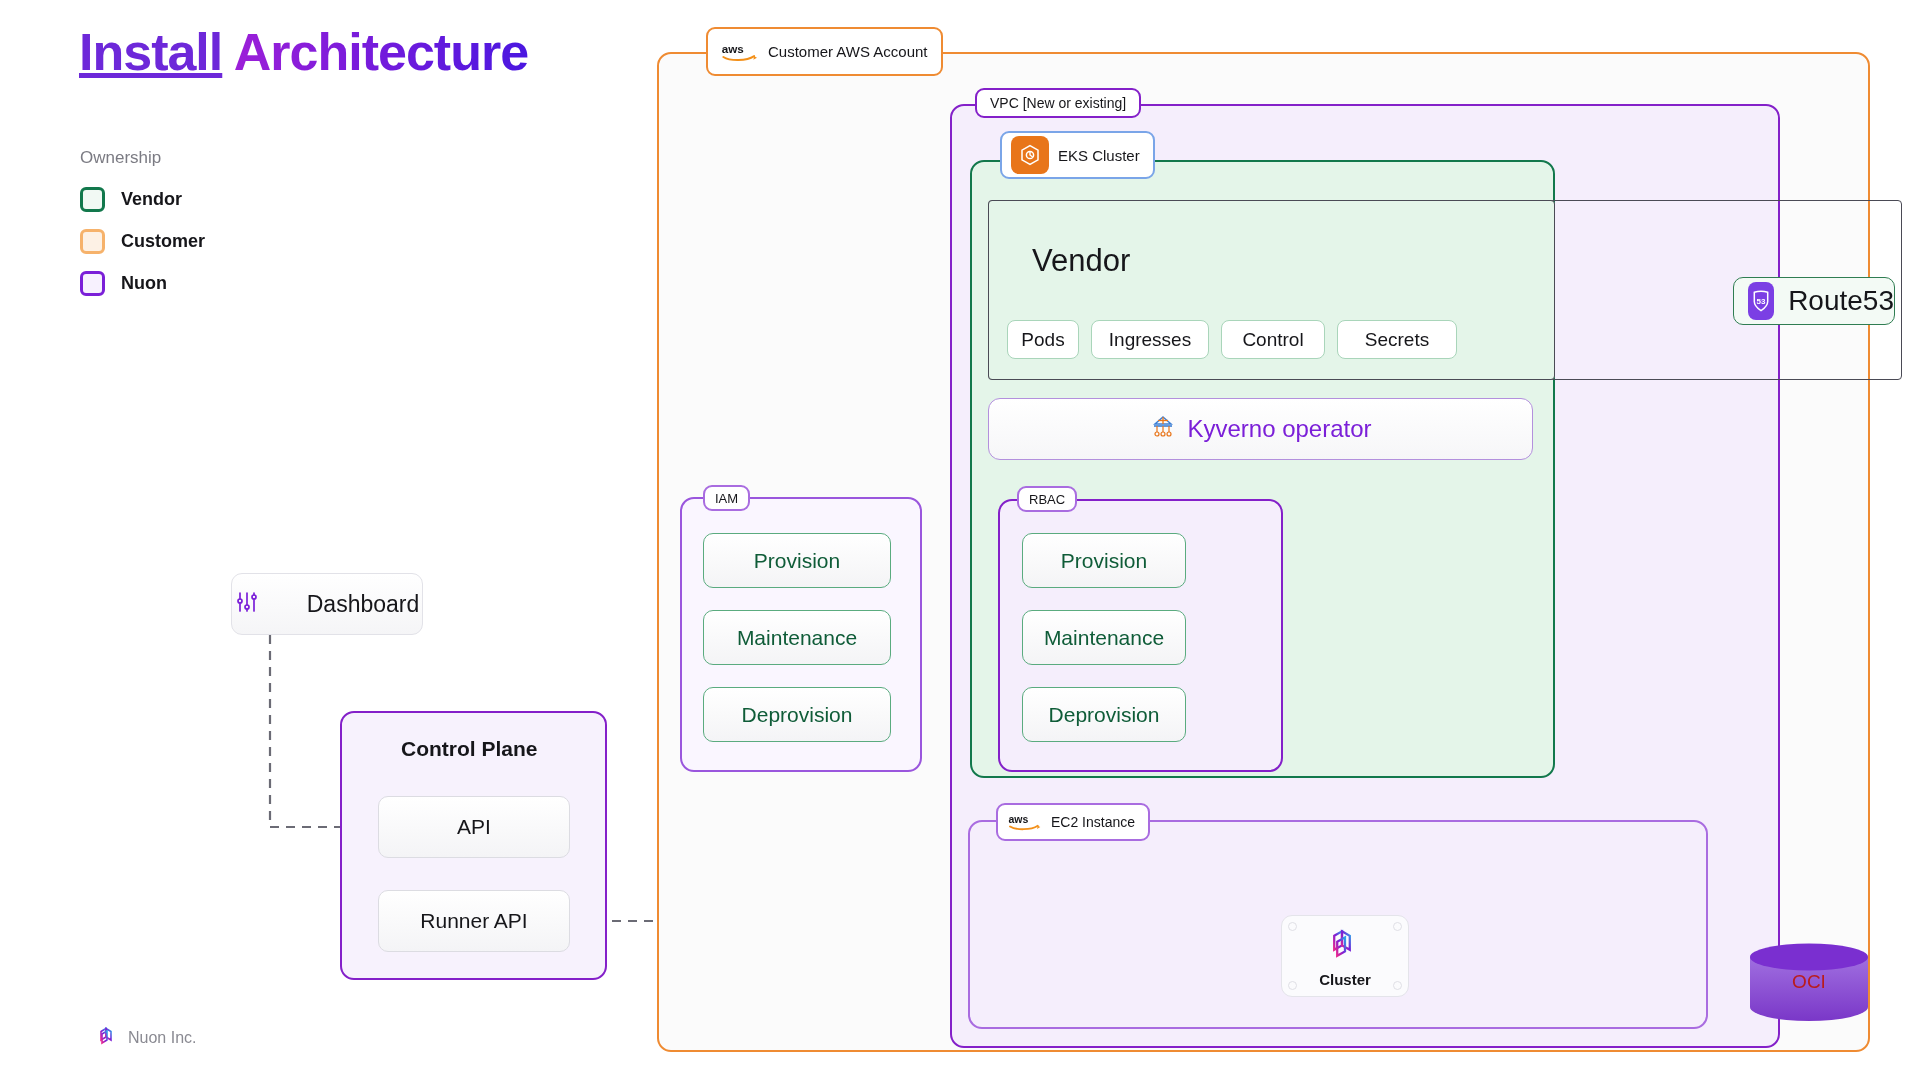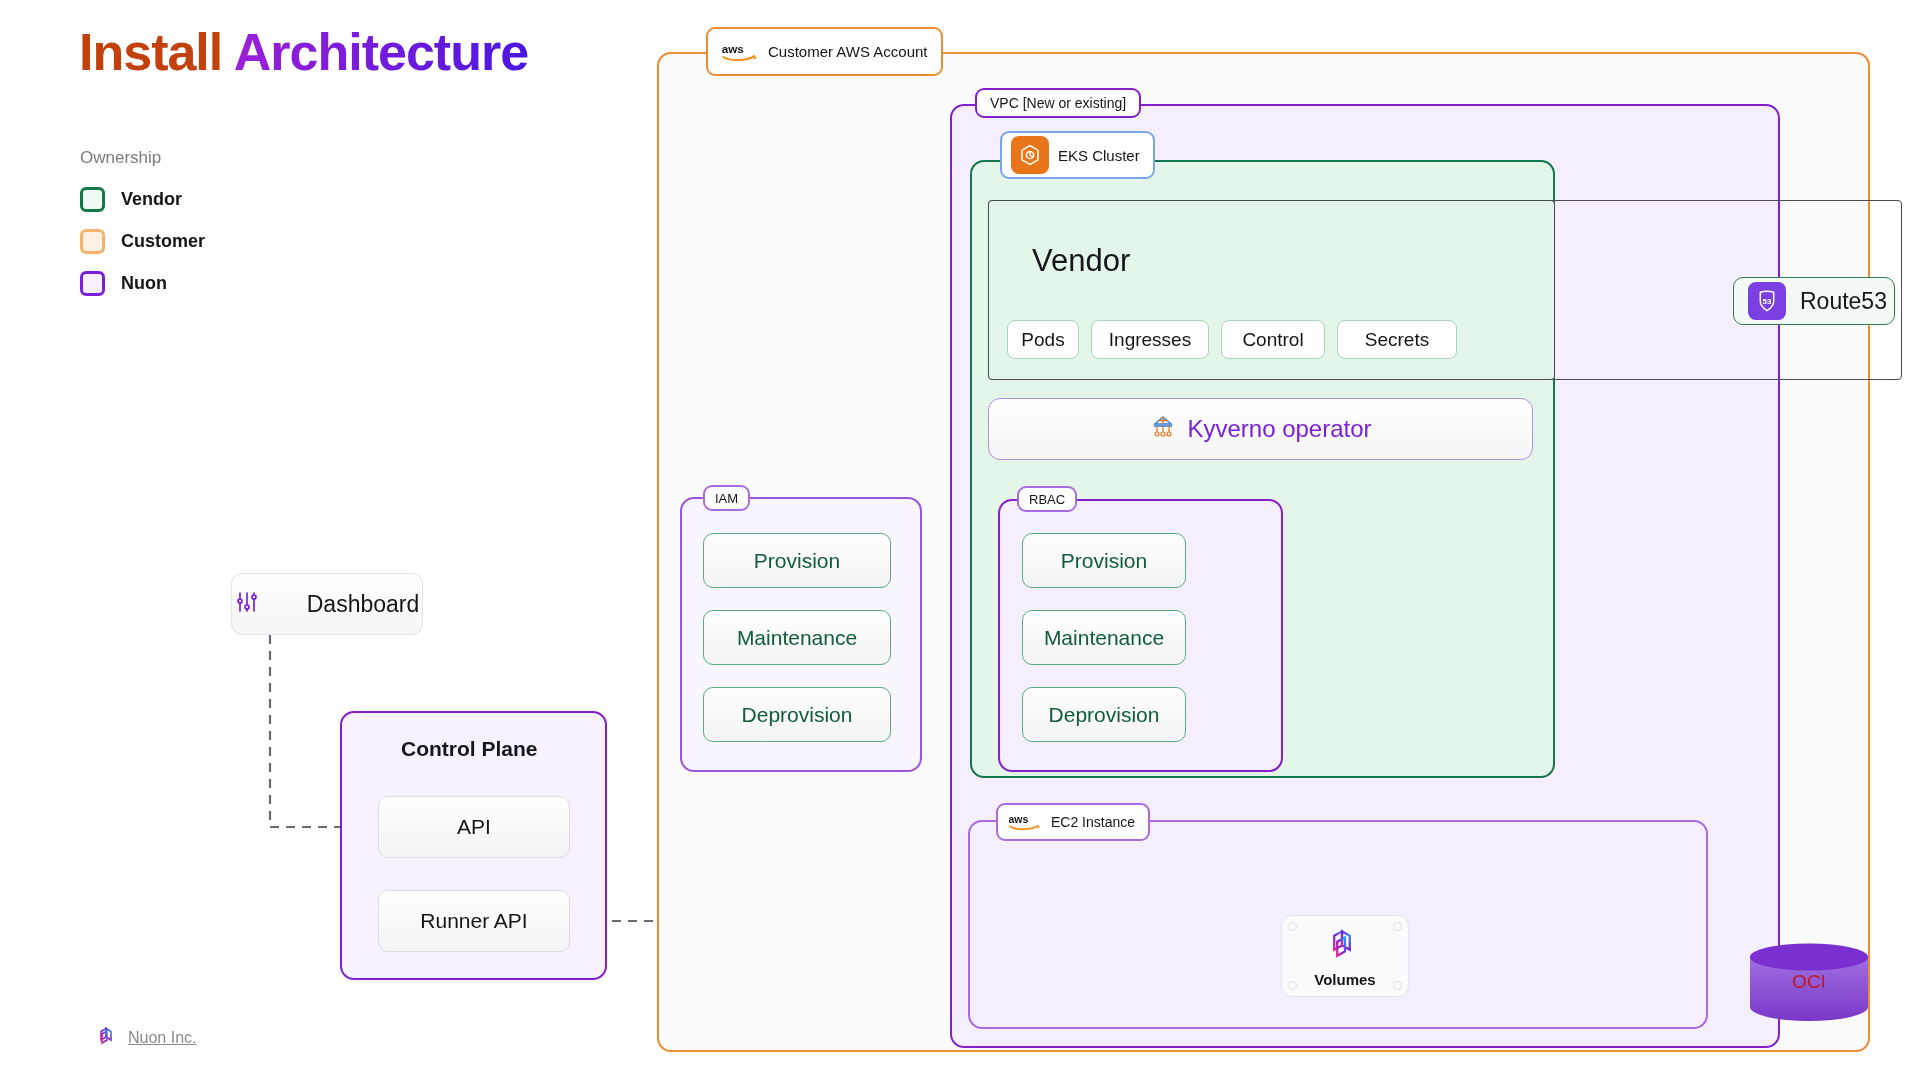--- a/index.html
+++ b/index.html
@@ -11,39 +11,39 @@
     position:relative;
   }
   .stage{position:absolute;left:0;top:0;width:1920px;height:1080px;}
 
   
   #page-title{
     position:absolute;left:79px;top:22px;
     font-size:52px;font-weight:700;letter-spacing:-1px;
     white-space:nowrap;
   }
-  #page-title .w1{color:#c2410c;}
+  #page-title .w1{color:#6d28d9;text-decoration:underline;}
   #page-title .w2{
     background:linear-gradient(90deg,#9c1fd8 0%,#4a17e0 100%);
     -webkit-background-clip:text;background-clip:text;color:transparent;
   }
 
   
   #legend{position:absolute;left:80px;top:148px;}
   .legend-title{font-size:17px;color:#7b7b83;margin-bottom:14px;}
   .legend-row{display:flex;align-items:center;height:34px;margin-bottom:8px;}
   .swatch{width:25px;height:25px;border-radius:6px;border:3px solid #000;box-sizing:border-box;}
   .sw-vendor{border-color:#12784c;background:#f1f9f4;}
   .sw-customer{border-color:#f6b26b;background:#fdf1e5;}
   .sw-nuon{border-color:#7b1fd8;background:#f7f1fe;}
   .legend-label{margin-left:16px;font-size:18px;font-weight:700;color:#16161a;}
 
   
   #footer{position:absolute;left:98px;top:1025px;display:flex;align-items:center;gap:10px;}
-  #footer .ftxt{font-size:16px;color:#8a8a92;text-decoration:underline;}
+  #footer .ftxt{font-size:16px;color:#8a8a92;}
 
   
   .frame{position:absolute;box-sizing:border-box;border-radius:14px;}
   .frame-orange{border:2px solid #ef8b32;background:#fbfbfb;}
   .frame-purple{border:2px solid #8420c9;background:#f5eefc;}
   .frame-green{border:2px solid #12784c;background:#e4f5e9;}
   .frame-plain{border:1.5px solid #4a4a55;background:transparent;}
   .frame-thin-purple{border:2px solid #9a56dd;background:#faf6ff;}
   .frame-rbac{border:2px solid #8420c9;background:#f5eefc;}
 
@@ -101,21 +101,21 @@
   }
   #runner-label{font-size:15px;color:#16161a;font-weight:600;}
   .screw{position:absolute;width:7px;height:7px;border-radius:50%;border:1px solid #e0e0e6;}
 
   
   #route53-box{
     position:absolute;box-sizing:border-box;border-radius:10px;
     border:1.6px solid #2f7d52;background:#f3faf5;
     display:flex;align-items:center;gap:14px;padding-left:14px;
   }
-  #route53-label{font-size:23px;color:#16161a;}
+  #route53-label{font-size:28px;color:#16161a;}
   .aws-ico-sq{width:38px;height:38px;border-radius:8px;display:flex;align-items:center;justify-content:center;}
   .sq-orange{background:#e8751a;}
   .sq-purple{background:#7b3fe4;}
 
   
   #oci{position:absolute;}
   #oci-label{
     position:absolute;left:0;top:0;width:100%;height:100%;
     display:flex;align-items:center;justify-content:center;
     color:#b91c1c;font-size:19px;
@@ -301,21 +301,21 @@
             <stop offset="0" stop-color="#e8278f"></stop>
               <stop offset="0.5" stop-color="#7b1fd8"></stop>
               <stop offset="1" stop-color="#2aa7ea"></stop>
           </linearGradient>
         </defs>
         <path d="M6 9 L12.5 5.3 L12.5 17 L6 20.7 Z" fill="none" stroke="url(#ng2)" stroke-width="1.9"></path>
         <path d="M12.5 5.3 L19 9 L19 20.7 L12.5 17 Z" fill="none" stroke="url(#ng2)" stroke-width="1.9"></path>
         <path d="M8.5 14 L15 10.3 L15 22 L8.5 25.7 Z" fill="none" stroke="url(#ng2)" stroke-width="1.9"></path>
       </svg>
     </span>
-    <span id="runner-label">Volumes</span>
+    <span id="runner-label">Cluster</span>
   </div>
 
   <div id="oci" style="left:1748px;top:943px;width:122px;height:78px;">
     <svg width="122" height="78" viewBox="0 0 122 78">
       <defs>
         <linearGradient id="ocig" x1="0" y1="0" x2="0" y2="1">
           <stop offset="0" stop-color="#a06fe0"></stop>
             <stop offset="1" stop-color="#7a37c8"></stop>
         </linearGradient>
       </defs>

